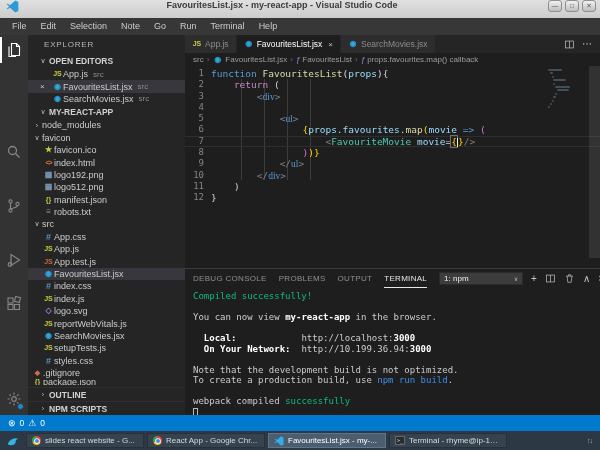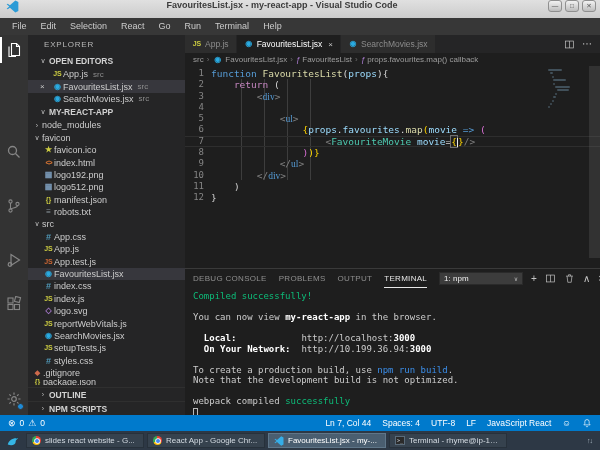--- a/index.html
+++ b/index.html
@@ -138,21 +138,21 @@
       <span class="win-btn">—</span>
       <span class="win-btn">□</span>
       <span class="win-btn">✕</span>
     </span>
 </div>
 
 <nav class="menubar" id="menubar">
     <span class="menu-item">File</span>
     <span class="menu-item">Edit</span>
     <span class="menu-item">Selection</span>
-    <span class="menu-item">React</span>
+    <span class="menu-item">Note</span>
     <span class="menu-item">Go</span>
     <span class="menu-item">Run</span>
     <span class="menu-item">Terminal</span>
     <span class="menu-item">Help</span>
   </nav>
 
 <div class="main">
   <div class="activitybar" id="activitybar">
       <div class="act-icon active" style="margin-top: 2px;">
         <svg viewBox="0 0 16 16">
@@ -493,53 +493,37 @@
           </div>
         </div>
       <div class="terminal" id="terminal">
           <div class="t-line"><span class="tg">Compiled successfully!</span></div>
           <div class="t-line"></div>
           <div class="t-line"><span class="tfg">You can now view </span><span class="tw">my-react-app</span><span class="tfg"> in the browser.</span></div>
           <div class="t-line"></div>
           <div class="t-line"><span class="tfg">  </span><span class="tw">Local:</span><span class="tfg">            http://localhost:</span><span class="tw">3000</span></div>
           <div class="t-line"><span class="tfg">  </span><span class="tw">On Your Network:</span><span class="tfg">  http://10.199.36.94:</span><span class="tw">3000</span></div>
           <div class="t-line"></div>
+          <div class="t-line"><span class="tfg">Note that the development build is not optimized.</span></div>
           <div class="t-line"><span class="tfg">To create a production build, use </span><span class="tb">npm run build</span><span class="tfg">.</span></div>
-          <div class="t-line"><span class="tfg">Note that the development build is not optimized.</span></div>
           <div class="t-line"></div>
           <div class="t-line"><span class="tfg">webpack compiled </span><span class="tg">successfully</span></div>
           <div class="t-line"><span class="tcursor"></span></div>
         </div>
     </div>
   </section>
 </div>
 
 <footer class="statusbar">
   <div class="sb-left" id="sb-left">
       <span class="sb-ic">⊗</span>
       <span>0</span>
       <span class="sb-ic">⚠</span>
       <span>0</span>
     </div>
-  <div class="sb-right" id="sb-right">
-      <span>Ln 7, Col 44</span>
-      <span>Spaces: 4</span>
-      <span>UTF-8</span>
-      <span>LF</span>
-      <span>JavaScript React</span>
-      <span>☺</span>
-      <span>
-        <svg viewBox="0 0 16 16">
-          <g fill="none" stroke="currentColor" stroke-width="1.1">
-            <path d="M8 2.5a3.5 3.5 0 0 0-3.5 3.5v3L3 11h10l-1.5-2V6A3.5 3.5 0 0 0 8 2.5z"></path>
-            <path d="M6.8 13a1.2 1.2 0 0 0 2.4 0"></path>
-          </g>
-        </svg>
-      </span>
-    </div>
 </footer>
 
 <div class="taskbar" id="taskbar">
     <div class="tb-start">
       <svg viewBox="0 0 16 16">
         <path fill="#35B5E5" d="M2 12c1-5 6-8 12-7-2 1-3 2-3 4 0 3-4 5-9 3z"></path>
         <circle cx="12.2" cy="4.3" r="0.7" fill="#0B3C52"></circle>
       </svg>
     </div>
     <div class="tb-win">

